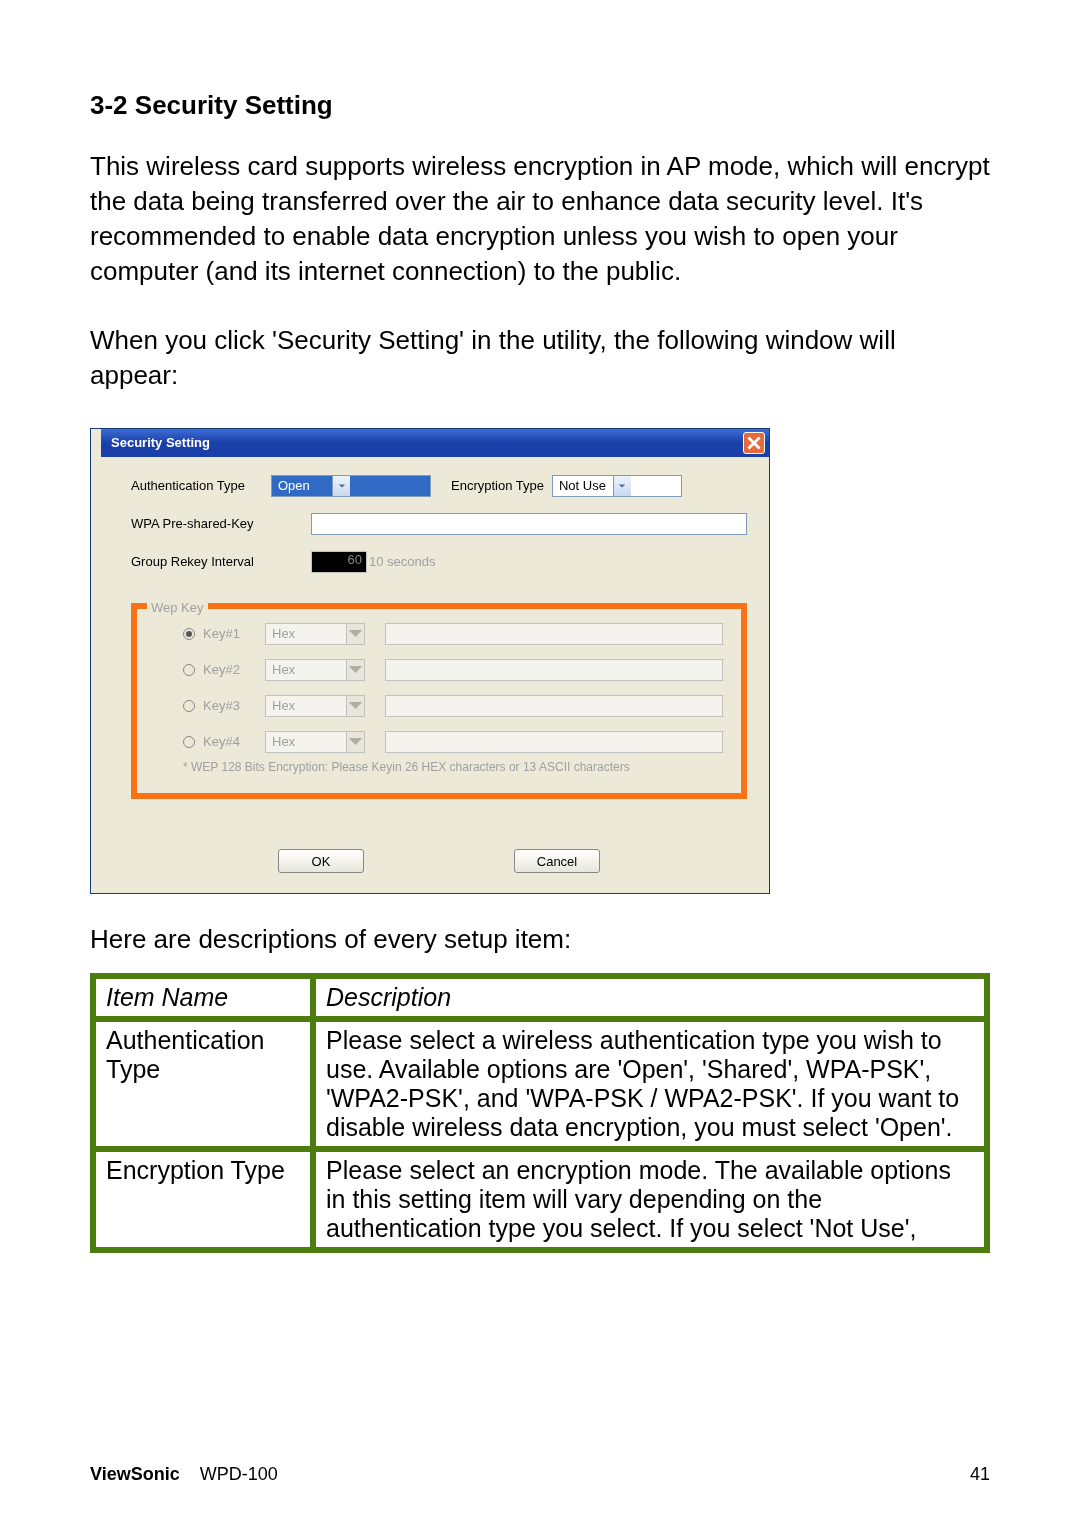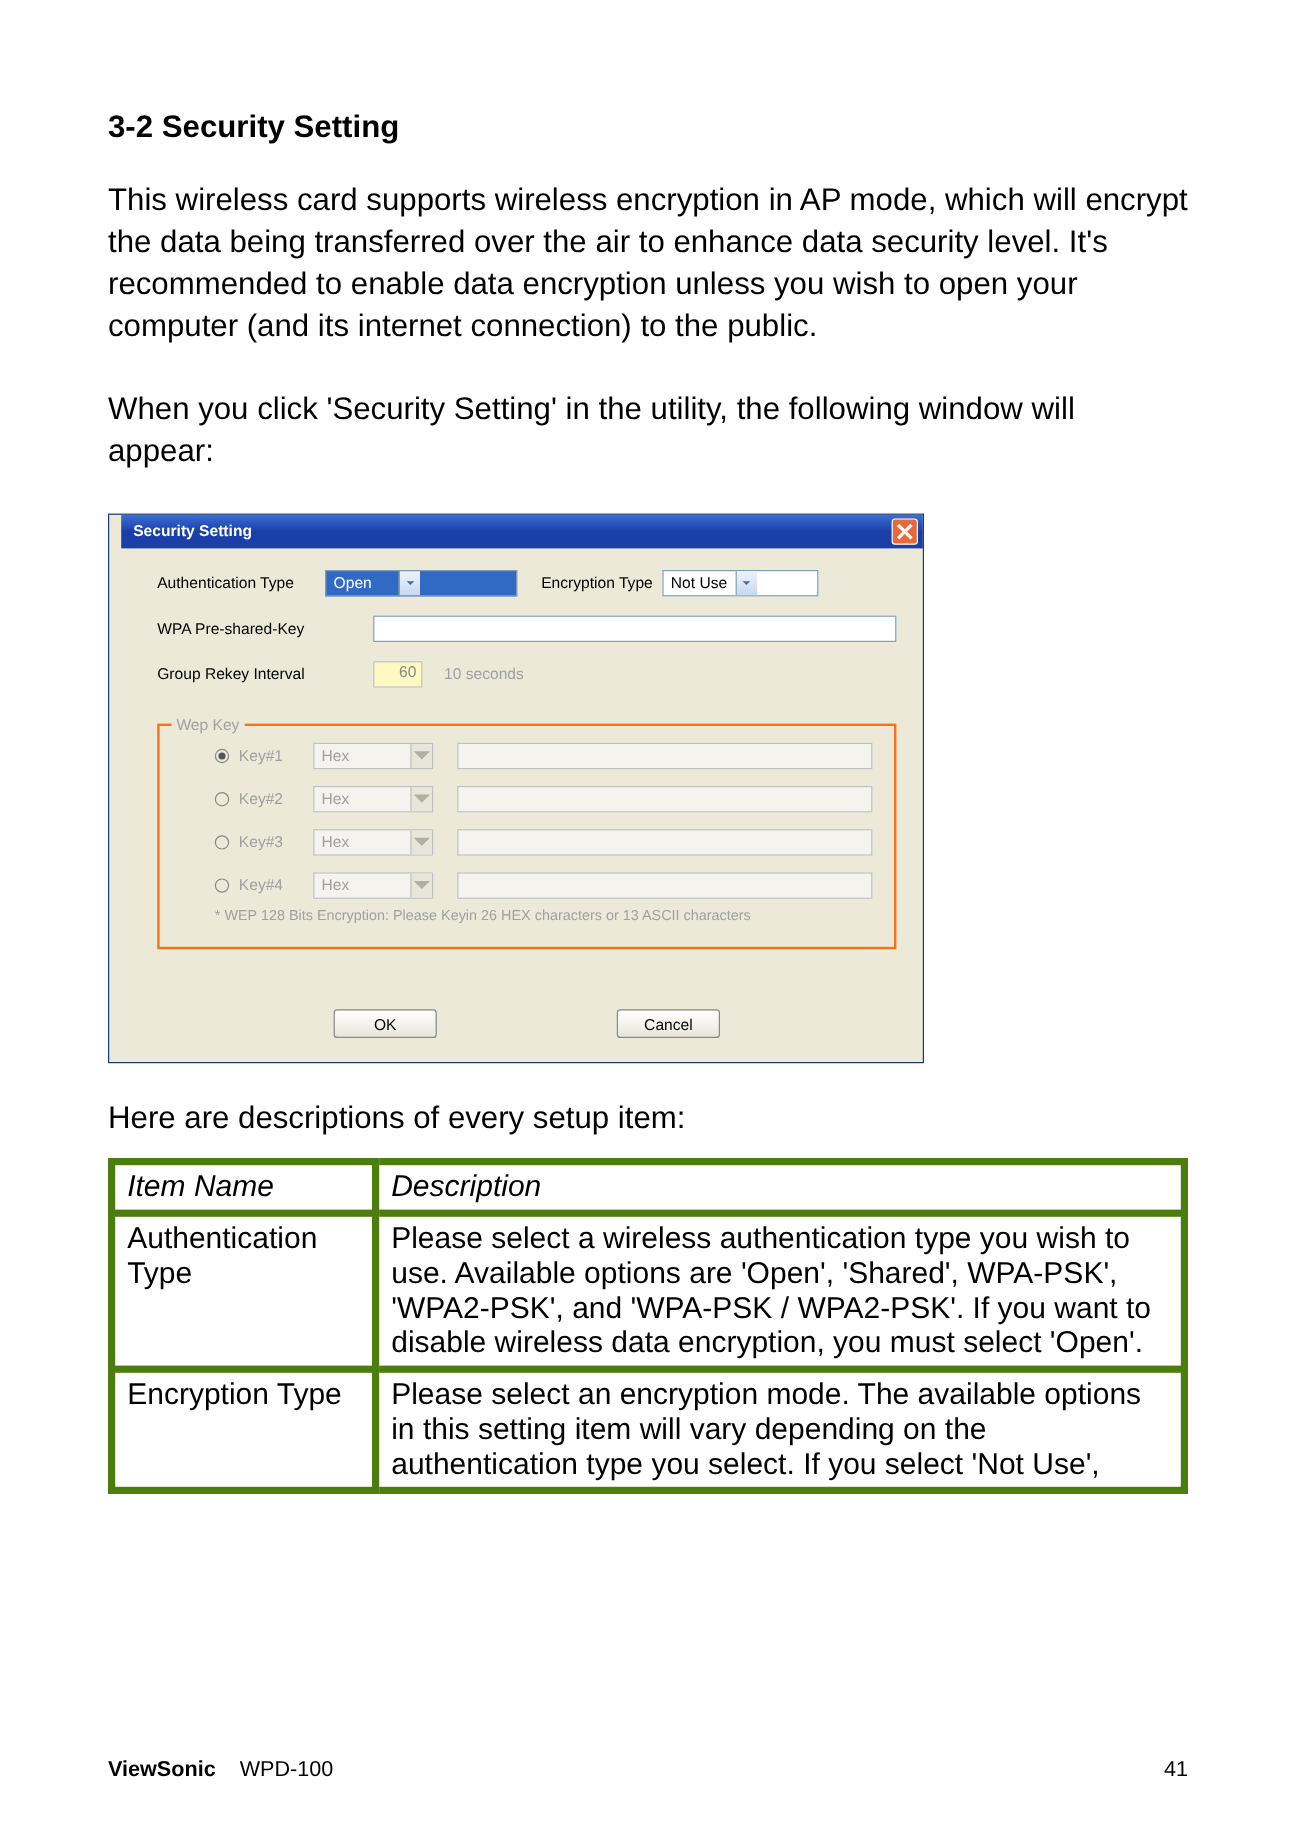--- a/index.html
+++ b/index.html
@@ -83,30 +83,30 @@
   }
   .combo .arrow svg { width: 8px; height: 8px; }
   .textfield {
     border: 1px solid #7f9db9;
     background: #fff;
     height: 22px;
     flex: 1;
   }
   .small-input {
     border: 1px solid #c0c0c0;
-    background: #fef9c3;
-    width: 41px; height: 22px;
+    background: #000000;
+    width: 56px; height: 22px;
     text-align: right;
     padding: 0 4px;
     color: #888;
     font-size: 13px;
   }
-  .disabled-text { color: #a0a0a0; margin-left: 18px; font-size: 13px; }
+  .disabled-text { color: #a0a0a0; margin-left: 2px; font-size: 13px; }
   .fieldset {
-    border: 2px solid #f97316;
+    border: 6px solid #f97316;
     padding: 14px 18px 18px 18px;
     margin-top: 30px;
     position: relative;
     color: #a0a0a0;
   }
   .fieldset .legend {
     position: absolute;
     top: -9px; left: 10px;
     background: #ece9d8;
     padding: 0 4px;

